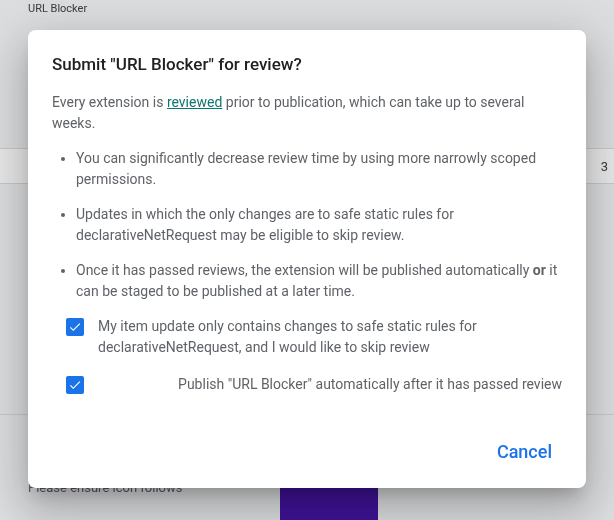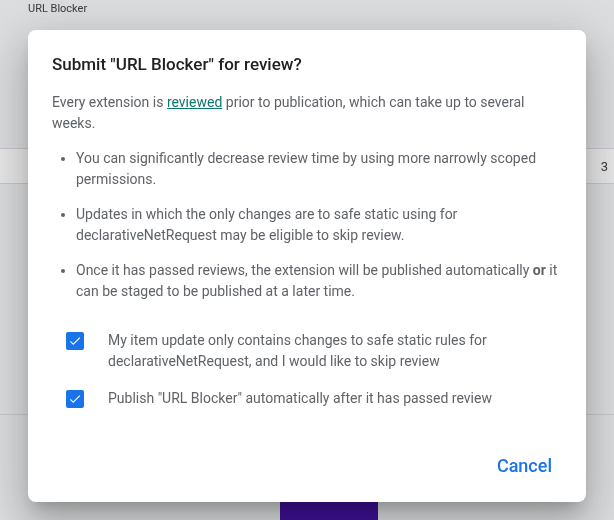--- a/index.html
+++ b/index.html
@@ -93,32 +93,33 @@
   }
   .intro {
     margin-bottom: 14px;
   }
   .intro a {
     color: #0f766e;
     text-decoration: underline;
   }
   ul {
     padding-left: 24px;
-    margin-bottom: 28px;
+    margin-bottom: 14px;
   }
   li {
     margin-bottom: 14px;
     color: #5f6368;
   }
   .checkbox-row {
     display: flex;
     align-items: flex-start;
-    gap: 24px;
+    gap: 14px;
     margin-bottom: 16px;
     padding-left: 14px;
+    justify-content: space-between;
   }
   .checkbox {
     width: 18px;
     height: 18px;
     border-radius: 2px;
     background: #1a73e8;
     flex-shrink: 0;
     margin-top: 2px;
     position: relative;
     cursor: pointer;
@@ -173,21 +174,21 @@
 <div class="scrim"></div>
 
 <div class="dialog">
   <div class="dialog-title">Submit "URL Blocker" for review?</div>
   <div class="dialog-body">
     <div class="intro">
       <span>Every extension is </span><a href="#">reviewed</a><span> prior to publication, which can take up to several weeks.</span>
     </div>
     <ul>
       <li>You can significantly decrease review time by using more narrowly scoped permissions.</li>
-      <li>Updates in which the only changes are to safe static using for declarativeNetRequest may be eligible to skip review.</li>
+      <li>Updates in which the only changes are to safe static rules for declarativeNetRequest may be eligible to skip review.</li>
       <li>Once it has passed reviews, the extension will be published automatically <b>or</b> it can be staged to be published at a later time.</li>
     </ul>
     <div class="checkbox-row">
       <div class="checkbox">
         <svg viewBox="0 0 24 24">
             <path d="M9 16.17L4.83 12l-1.42 1.41L9 19 21 7l-1.41-1.41z"></path>
           </svg>
       </div>
       <div class="check-label">My item update only contains changes to safe static rules for declarativeNetRequest, and I would like to skip review</div>
     </div>

